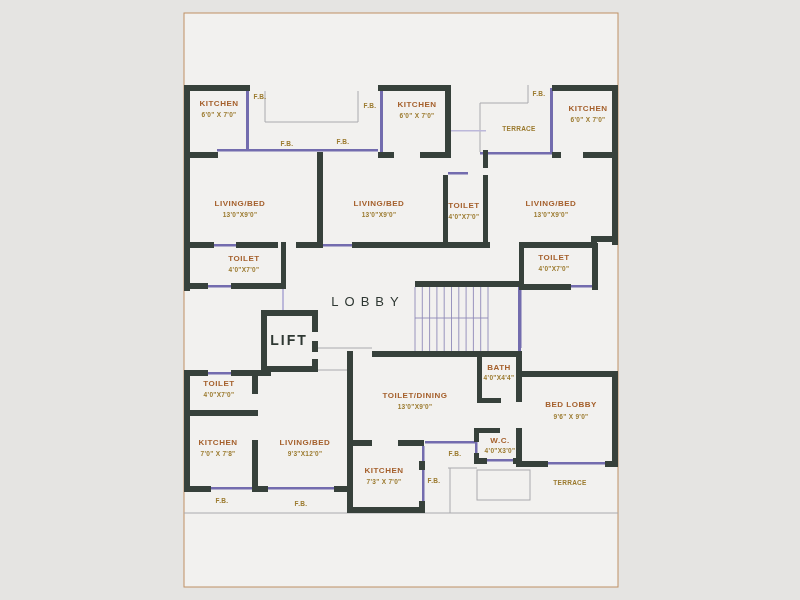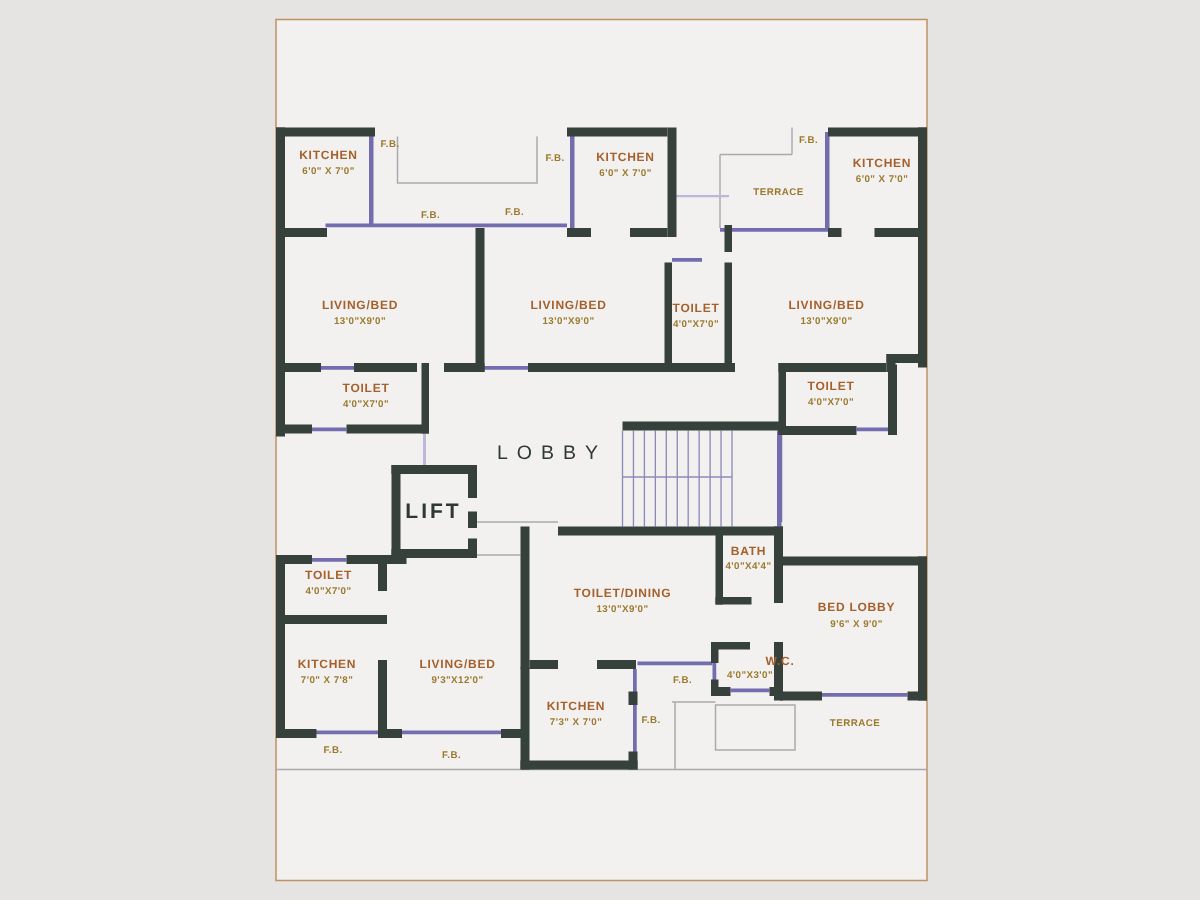--- a/index.html
+++ b/index.html
@@ -178,21 +178,21 @@
 
   <div class="lbl room" style="left:219px;top:380px">TOILET</div>
   <div class="lbl dims" style="left:219px;top:392px">4'0"X7'0"</div>
 
   <div class="lbl room" style="left:415px;top:392px">TOILET/DINING</div>
   <div class="lbl dims" style="left:415px;top:404px">13'0"X9'0"</div>
 
   <div class="lbl room" style="left:499px;top:364px">BATH</div>
   <div class="lbl dims" style="left:499px;top:375px">4'0"X4'4"</div>
 
-  <div class="lbl room" style="left:520px;top:437px">W.C.</div>
+  <div class="lbl room" style="left:500px;top:437px">W.C.</div>
   <div class="lbl dims" style="left:500px;top:448px">4'0"X3'0"</div>
 
   <div class="lbl room" style="left:571px;top:401px">BED LOBBY</div>
   <div class="lbl dims" style="left:571px;top:414px">9'6" X 9'0"</div>
 
   <div class="lbl room" style="left:218px;top:439px">KITCHEN</div>
   <div class="lbl dims" style="left:218px;top:451px">7'0" X 7'8"</div>
 
   <div class="lbl room" style="left:305px;top:439px">LIVING/BED</div>
   <div class="lbl dims" style="left:305px;top:451px">9'3"X12'0"</div>

